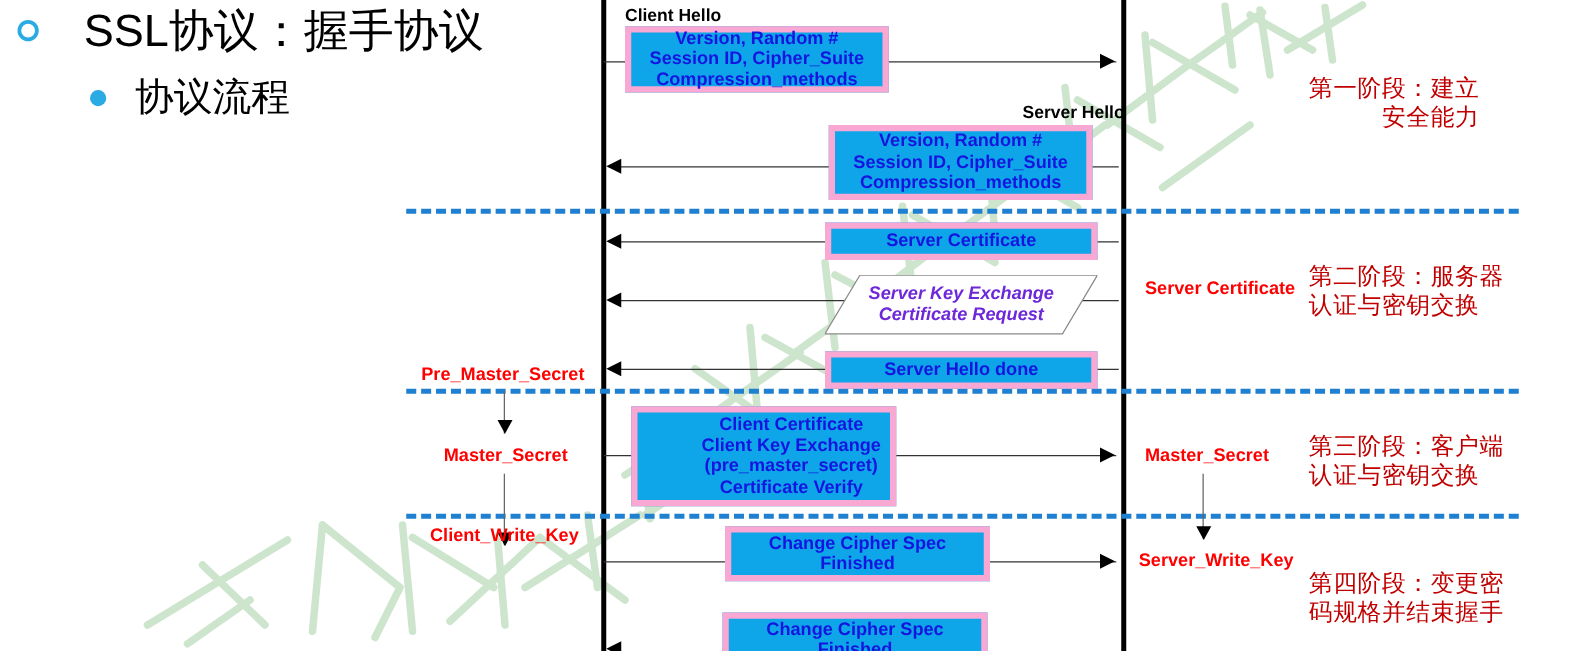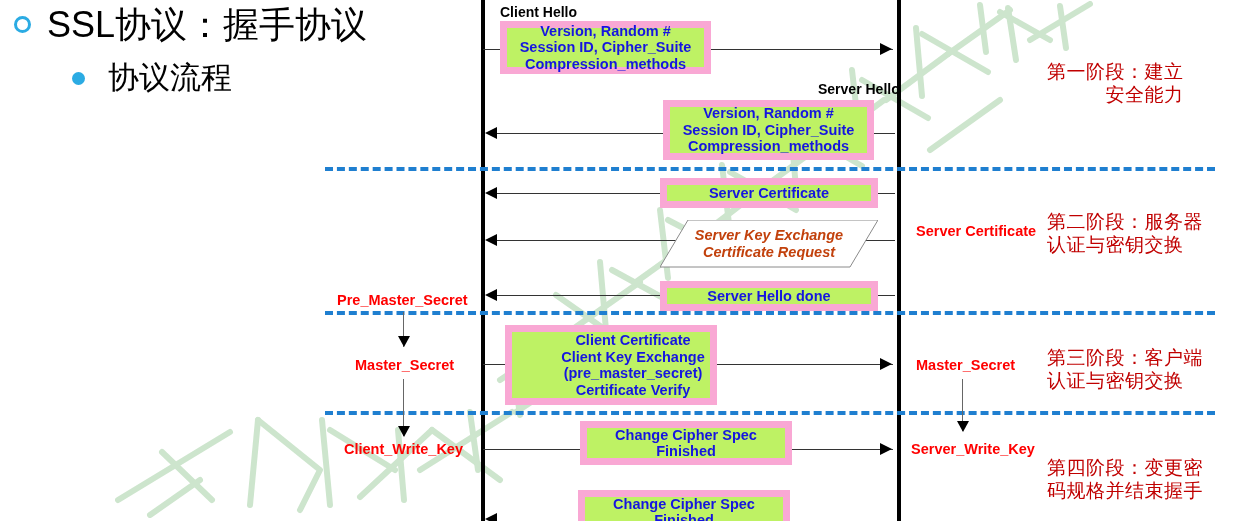--- a/index.html
+++ b/index.html
@@ -19,21 +19,21 @@
   }
 
   
   .heading-area { position:absolute; left:0; top:0; width:470px; height:521px; z-index:20; }
   .h-row1 { position:absolute; left:14px; top:6px; display:flex; align-items:center; }
   .bullet-hollow {
     width:17px; height:17px; border:3px solid #2BABE3; border-radius:50%;
     box-sizing:border-box; flex:0 0 auto;
   }
   .h-title {
-    margin-left:16px; font-size:36px; color:#000000; line-height:1.05;
+    margin-left:36px; font-size:36px; color:#000000; line-height:1.05;
     white-space:nowrap; letter-spacing:0px;
   }
   .h-row2 { position:absolute; left:72px; top:62px; display:flex; align-items:center; }
   .bullet-solid {
     width:13px; height:13px; background:#2BABE3; border-radius:50%; flex:0 0 auto;
   }
   .h-sub {
     margin-left:23px; font-size:31px; color:#000000; line-height:1.05; white-space:nowrap;
   }
 
@@ -44,34 +44,34 @@
   .lifeline.client { left:481px; top:0px; height:521px; }
   .lifeline.server { left:897px; top:0px; height:521px; }
 
   .phase-sep {
     position:absolute; left:325px; width:890px; height:0;
     border-top:4px dashed #1F7FD0;
   }
 
   .msgbox {
     position:absolute; box-sizing:border-box;
-    border:7px solid #f9a8d4; background:#bef264;
+    border:5px solid #f9a8d4; background:#0ea5e9;
     color:#1515E0; font-weight:bold; font-size:14.5px;
     line-height:16.5px; text-align:center;
     display:flex; align-items:center; justify-content:center;
     z-index:12;
   }
   .msgbox span { display:block; white-space:pre-line; }
 
   .para-wrap { position:absolute; z-index:12; }
   .para-wrap svg { display:block; }
   .para-label {
     position:absolute; left:0; top:0; width:100%; height:100%;
     display:flex; align-items:center; justify-content:center;
-    color:#c2410c; font-weight:bold; font-style:italic; font-size:14.5px;
+    color:#6d28d9; font-weight:bold; font-style:italic; font-size:14.5px;
     line-height:17px; text-align:center; white-space:pre-line;
   }
 
   .caplabel {
     position:absolute; color:#000000; font-weight:bold; font-size:14px;
     white-space:nowrap; z-index:13;
   }
 
   .hline { position:absolute; background:#555555; height:1px; z-index:8; }
   .hline.dark { background:#333333; }
@@ -253,21 +253,21 @@
     <div class="vline" style="left:962px; top:379px; height:52px;"></div>
     <div class="arrowh-d" style="left:957px; top:421px;"></div>
 
     <div class="hline dark" style="left:483px; top:449px; width:410px;"></div>
     <div class="arrowh-r" style="left:880px; top:443px;"></div>
     <div class="msgbox" style="left:580px; top:421px; width:212px; height:44px;">
       <span>Change Cipher Spec
 Finished</span>
     </div>
 
-    <div class="redlabel" style="left:344px; top:441px;">Client_Write_Key</div>
+    <div class="redlabel" style="left:344px; top:421px;">Client_Write_Key</div>
 
     <div class="redlabel" style="left:911px; top:441px;">Server_Write_Key</div>
 
     <div class="phase-note" style="left:1047px; top:456px;">第四阶段：变更密
 码规格并结束握手</div>
 
     <div class="msgbox" style="left:578px; top:490px; width:212px; height:44px;">
       <span>Change Cipher Spec
 Finished</span>
     </div>

